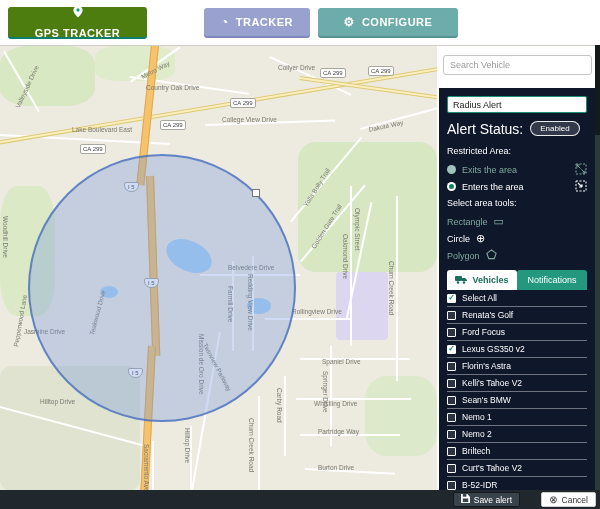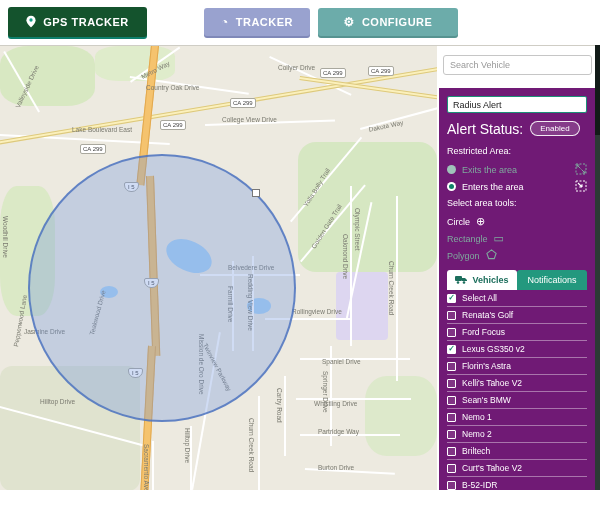--- a/index.html
+++ b/index.html
@@ -5,21 +5,21 @@
   * { margin:0; padding:0; box-sizing:border-box; }
   body { background:#fff; }
   .app { position:relative; width:600px; height:509px; background:#fff;
          font-family:"Liberation Sans", sans-serif; overflow:hidden; }
 
   
   header { position:absolute; left:0; top:0; width:600px; height:45px; background:#fff; }
   .nav-btn { position:absolute; border:none; border-radius:3px; color:#fff; font-size:11px;
              font-weight:bold; letter-spacing:.5px; display:flex; align-items:center;
              justify-content:center; gap:7px; cursor:pointer; font-family:inherit; }
-  .nav-gps { left:8px; top:7px; width:139px; height:30px; background:#14532d; box-shadow:0 2px 0 #0d7f6b; }
+  .nav-gps { left:8px; top:7px; width:139px; height:30px; background:#4d7c0f; box-shadow:0 2px 0 #0d7f6b;flex-direction:column; }
   .nav-reports { left:204px; top:8px; width:106px; height:28px; background:#99a2cf; box-shadow:0 2px 0 #7f88b8; }
   .nav-configure { left:318px; top:8px; width:140px; height:28px; background:#6cacaa; box-shadow:0 2px 0 #569390; }
   .nav-ico { font-size:12px; line-height:1; }
 
   
   .map { position:absolute; left:0; top:45px; width:437px; height:445px; background:#edeae0;
          overflow:hidden; border-top:1px solid #cfcdc5; cursor:grab; }
   .pk { position:absolute; background:#d8e8c2; border-radius:30%; }
   .wt { position:absolute; background:#a9d2f3; border-radius:50%; }
   .bd { position:absolute; background:#ddd6f0; border-radius:4px; }
@@ -39,21 +39,21 @@
   .geo-handle { position:absolute; left:252px; top:143px; width:8px; height:8px; background:#fff;
                 border:1px solid #777; cursor:nwse-resize; }
 
   
   .sidebar { position:absolute; left:437px; top:45px; width:163px; height:445px; background:#fff;
              border-top:1px solid #cfcdc5; }
   .search-wrap { padding:8px 8px 0 6px; }
   .search-wrap input { width:100%; height:20px; border:1px solid #c6c6c6; border-radius:3px;
                        font-size:9px; padding:0 6px; font-family:inherit; color:#333; }
   .search-wrap input::placeholder { color:#999; }
-  .panel { position:absolute; left:2px; right:5px; top:42px; bottom:0; background:#701a75;
+  .panel { position:absolute; left:2px; right:5px; top:42px; bottom:0; background:#0f172a;
            padding:8px 8px 0 8px; display:flex; flex-direction:column; }
   .alert-input { height:17px; border:1px solid #1c8f77; border-radius:2px; font-size:9px;
                  padding:0 5px; margin-bottom:7px; font-family:inherit; width:100%; color:#222; }
   .status-row { display:flex; align-items:center; gap:7px; height:17px; margin-bottom:6px; }
   .s-lbl { color:#fff; font-size:14px; }
   .pill { background:rgba(255,255,255,0.15); border:1px solid rgba(255,255,255,0.9); color:#fff;
           font-size:8px; padding:2px 9px; border-radius:9px; cursor:pointer; }
   .sec-lbl { color:#fff; font-size:9px; margin:3px 0 5px; }
   .opt-row, .trow { display:flex; align-items:center; gap:6px; height:17px; color:#fff;
                     font-size:9px; cursor:pointer; }
@@ -237,27 +237,27 @@
         <span class="push">
           <svg width="12" height="12" viewBox="0 0 12 12">
               <rect x="1" y="1" width="10" height="10" fill="none" stroke="currentColor" stroke-width="1" stroke-dasharray="2 1.5"></rect>
               <path d="M3 3 L7 7 M7 7 V4.2 M7 7 H4.2" stroke="currentColor" stroke-width="1.1" fill="none"></path>
             </svg>
         </span>
       </div>
 
       <div class="sec-lbl">Select area tools:</div>
 
+      <div class="trow disabled">
+        <span>Rectangle</span>
+        <span class="tico">▭</span>
+      </div>
       <div class="trow">
         <span>Circle</span>
         <span class="tico">⊕</span>
-      </div>
-      <div class="trow disabled">
-        <span>Rectangle</span>
-        <span class="tico">▭</span>
       </div>
       <div class="trow disabled">
         <span>Polygon</span>
         <span class="tico">
           <svg width="11" height="11" viewBox="0 0 12 12">
               <path d="M6 1 11 4.8 9 10.5H3L1 4.8z" fill="none" stroke="currentColor" stroke-width="1.2"></path>
             </svg>
         </span>
       </div>
 
@@ -332,14 +332,30 @@
           <span>B-52-IDR</span>
         </div>
       </div>
     </div>
   </aside>
 
   <div class="sb">
     <div class="sb-thumb"></div>
   </div>
 
+  <footer>
+    <button class="btn-save">
+      <span>
+        <svg width="9" height="9" viewBox="0 0 10 10">
+            <path d="M0 0h7l3 3v7H0z" fill="#fff"></path>
+            <rect x="2" y="5" width="6" height="4" fill="#39434b"></rect>
+            <rect x="2" y="0" width="4" height="3" fill="#39434b"></rect>
+          </svg>
+      </span>
+      <span>Save alert</span>
+    </button>
+    <button class="btn-cancel">
+      <span class="x-ico">⊗</span>
+      <span>Cancel</span>
+    </button>
+  </footer>
 
 </div>
 
 </body></html>

